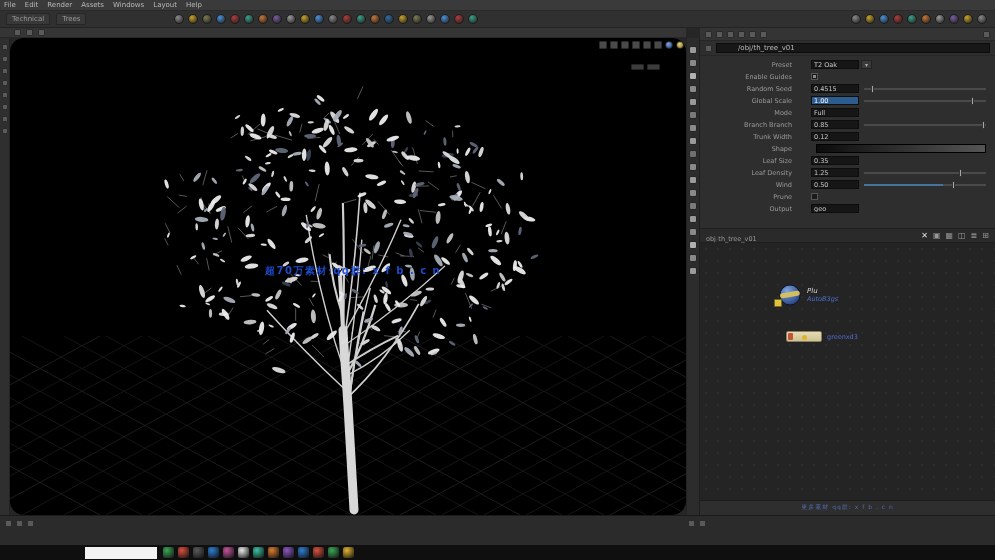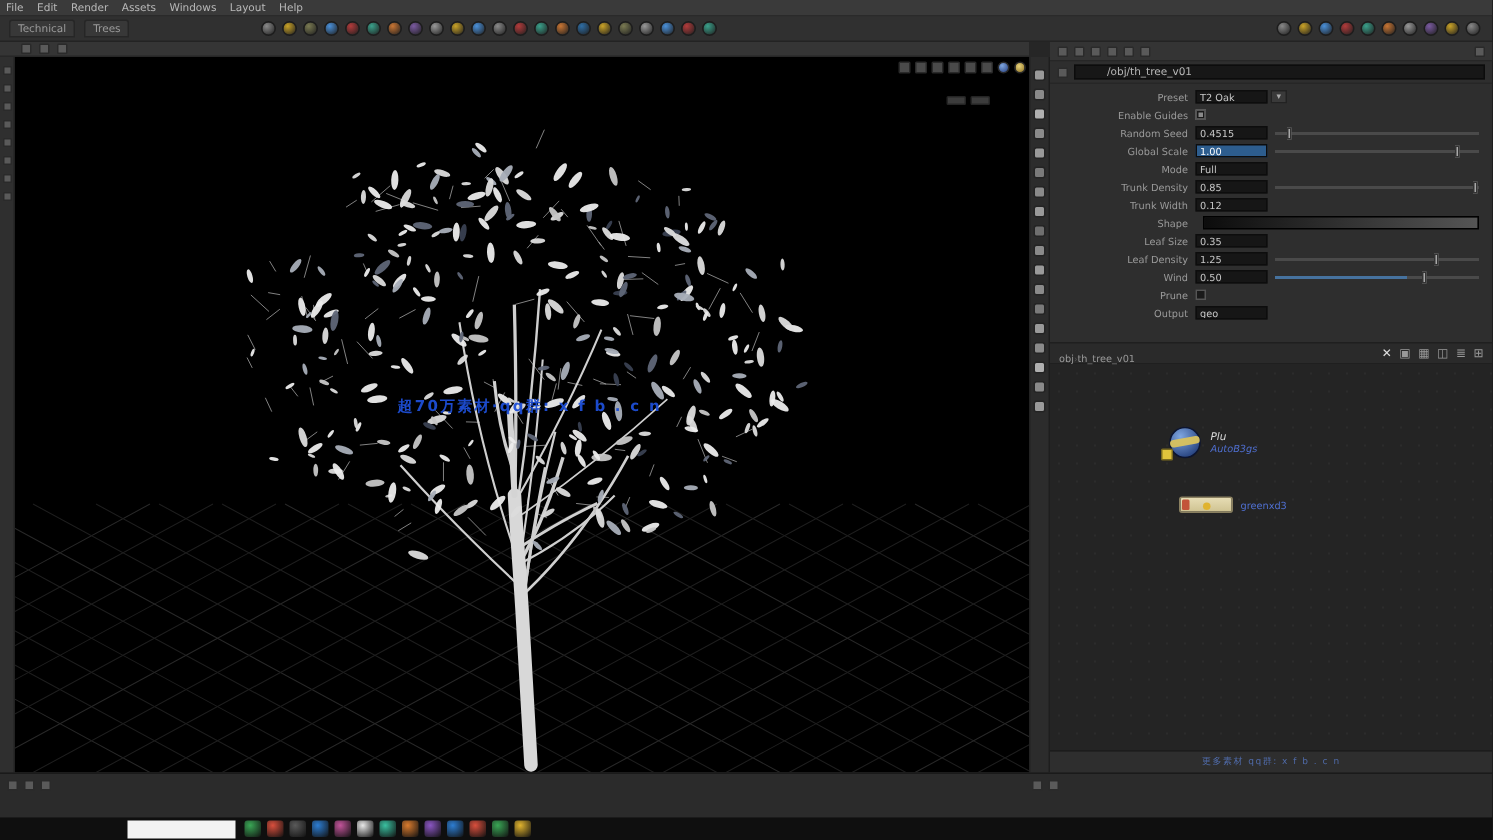--- a/index.html
+++ b/index.html
@@ -22,21 +22,21 @@
     border-bottom:1px solid #272727; display:flex; align-items:center; gap:5px; padding-left:14px; }
   .mini-icon { width:7px; height:7px; background:#5a5a5a; border:1px solid #2a2a2a; border-radius:1px; }
 
   
   #left-strip { position:absolute; left:0; top:38px; width:10px; height:477px; background:#2f2f2f;
     border-right:1px solid #222; display:flex; flex-direction:column; align-items:center; gap:6px; padding-top:6px; }
   #left-strip .mini-icon { width:6px; height:6px; }
 
   
   #viewport { position:absolute; left:10px; top:38px; width:676px; height:477px; background:#000;
-    overflow:hidden; }
+    overflow:hidden;border-radius:14px; }
   #vp-toolbar { position:absolute; right:2px; top:1px; height:11px; display:flex; gap:3px; align-items:center; z-index:5; }
   .vp-ticon { width:8px; height:8px; background:#4a4a4a; border:1px solid #2a2a2a; border-radius:1px; }
   .vp-ticon.sphere { border-radius:50%; background:radial-gradient(circle at 35% 30%, #7fa6e0, #27407e); }
   .vp-ticon.sun { border-radius:50%; background:radial-gradient(circle at 40% 35%, #e8d27a, #8a6f22); }
   #vp-chips { position:absolute; right:26px; top:26px; display:flex; gap:3px; z-index:5; }
   .vp-chip { width:13px; height:6px; background:#3c3c3c; border:1px solid #242424; border-radius:1px; }
   #vp-svg { position:absolute; left:0; top:0; }
   #watermark { position:absolute; left:255px; top:226px; z-index:4; font-size:10px; font-weight:bold;
     color:#1e4fd6; letter-spacing:1.5px; opacity:.95; }
 
@@ -50,21 +50,21 @@
   #right-panel { position:absolute; left:700px; top:28px; width:295px; height:487px; background:#2e2e2e; }
   #rp-iconrow { height:13px; display:flex; align-items:center; gap:4px; padding:0 5px; background:#343434;
     border-bottom:1px solid #262626; }
   #rp-iconrow .spacer { flex:1; }
   #rp-namebar { height:15px; display:flex; align-items:center; gap:4px; padding:0 5px;
     border-bottom:1px solid #262626; }
   #rp-path { flex:1; height:10px; background:#171717; border:1px solid #0c0c0c; color:#b8b8b8;
     font-size:7px; line-height:9px; padding:0 21px; overflow:hidden; white-space:nowrap; }
   #param-rows { padding:3px 4px 0 2px; height:172px; overflow:hidden; }
   .prow { display:flex; align-items:center; height:11px; margin-bottom:1px; }
-  .plabel { width:90px; text-align:right; color:#9a9a9a; font-size:6.5px; margin-right:5px;
+  .plabel { width:90px; text-align:right; color:#9a9a9a; font-size:6.5px; margin-right:19px;
     white-space:nowrap; overflow:hidden; flex:none; }
   .pfield { width:48px; height:9px; flex:none; background:#161616; border:1px solid #0d0d0d;
     color:#c8c8c8; font-size:6.5px; line-height:8px; padding:0 2px; overflow:hidden; white-space:nowrap; }
   .pfield.hl { background:#2d5d8e; color:#fff; }
   .pbtn { width:11px; height:9px; flex:none; margin-left:2px; background:#3a3a3a; border:1px solid #222;
     color:#aaa; font-size:6px; line-height:8px; text-align:center; }
   .ptrack { flex:1; height:2px; background:#4a4a4a; margin:0 5px; position:relative; }
   .pfill { position:absolute; left:0; top:0; height:2px; background:#46729e; }
   .phandle { position:absolute; top:-3px; width:3px; height:8px; background:#a8a8a8; border:1px solid #333; }
   .ptext { flex:1; margin-left:4px; color:#8a8a8a; font-size:6.5px; white-space:nowrap; overflow:hidden; }
@@ -697,21 +697,21 @@
           <div class="pfield hl">1.00</div>
           <div class="ptrack">
             <div class="phandle" style="left: 88%;"></div>
           </div>
         </div>
         <div class="prow">
           <div class="plabel">Mode</div>
           <div class="pfield">Full</div>
         </div>
         <div class="prow">
-          <div class="plabel">Trunk Density</div>
+          <div class="plabel">Branch Branch</div>
           <div class="pfield">0.85</div>
           <div class="ptrack">
             <div class="phandle" style="left: 97%;"></div>
           </div>
         </div>
         <div class="prow">
           <div class="plabel">Trunk Width</div>
           <div class="pfield">0.12</div>
         </div>
         <div class="prow">

